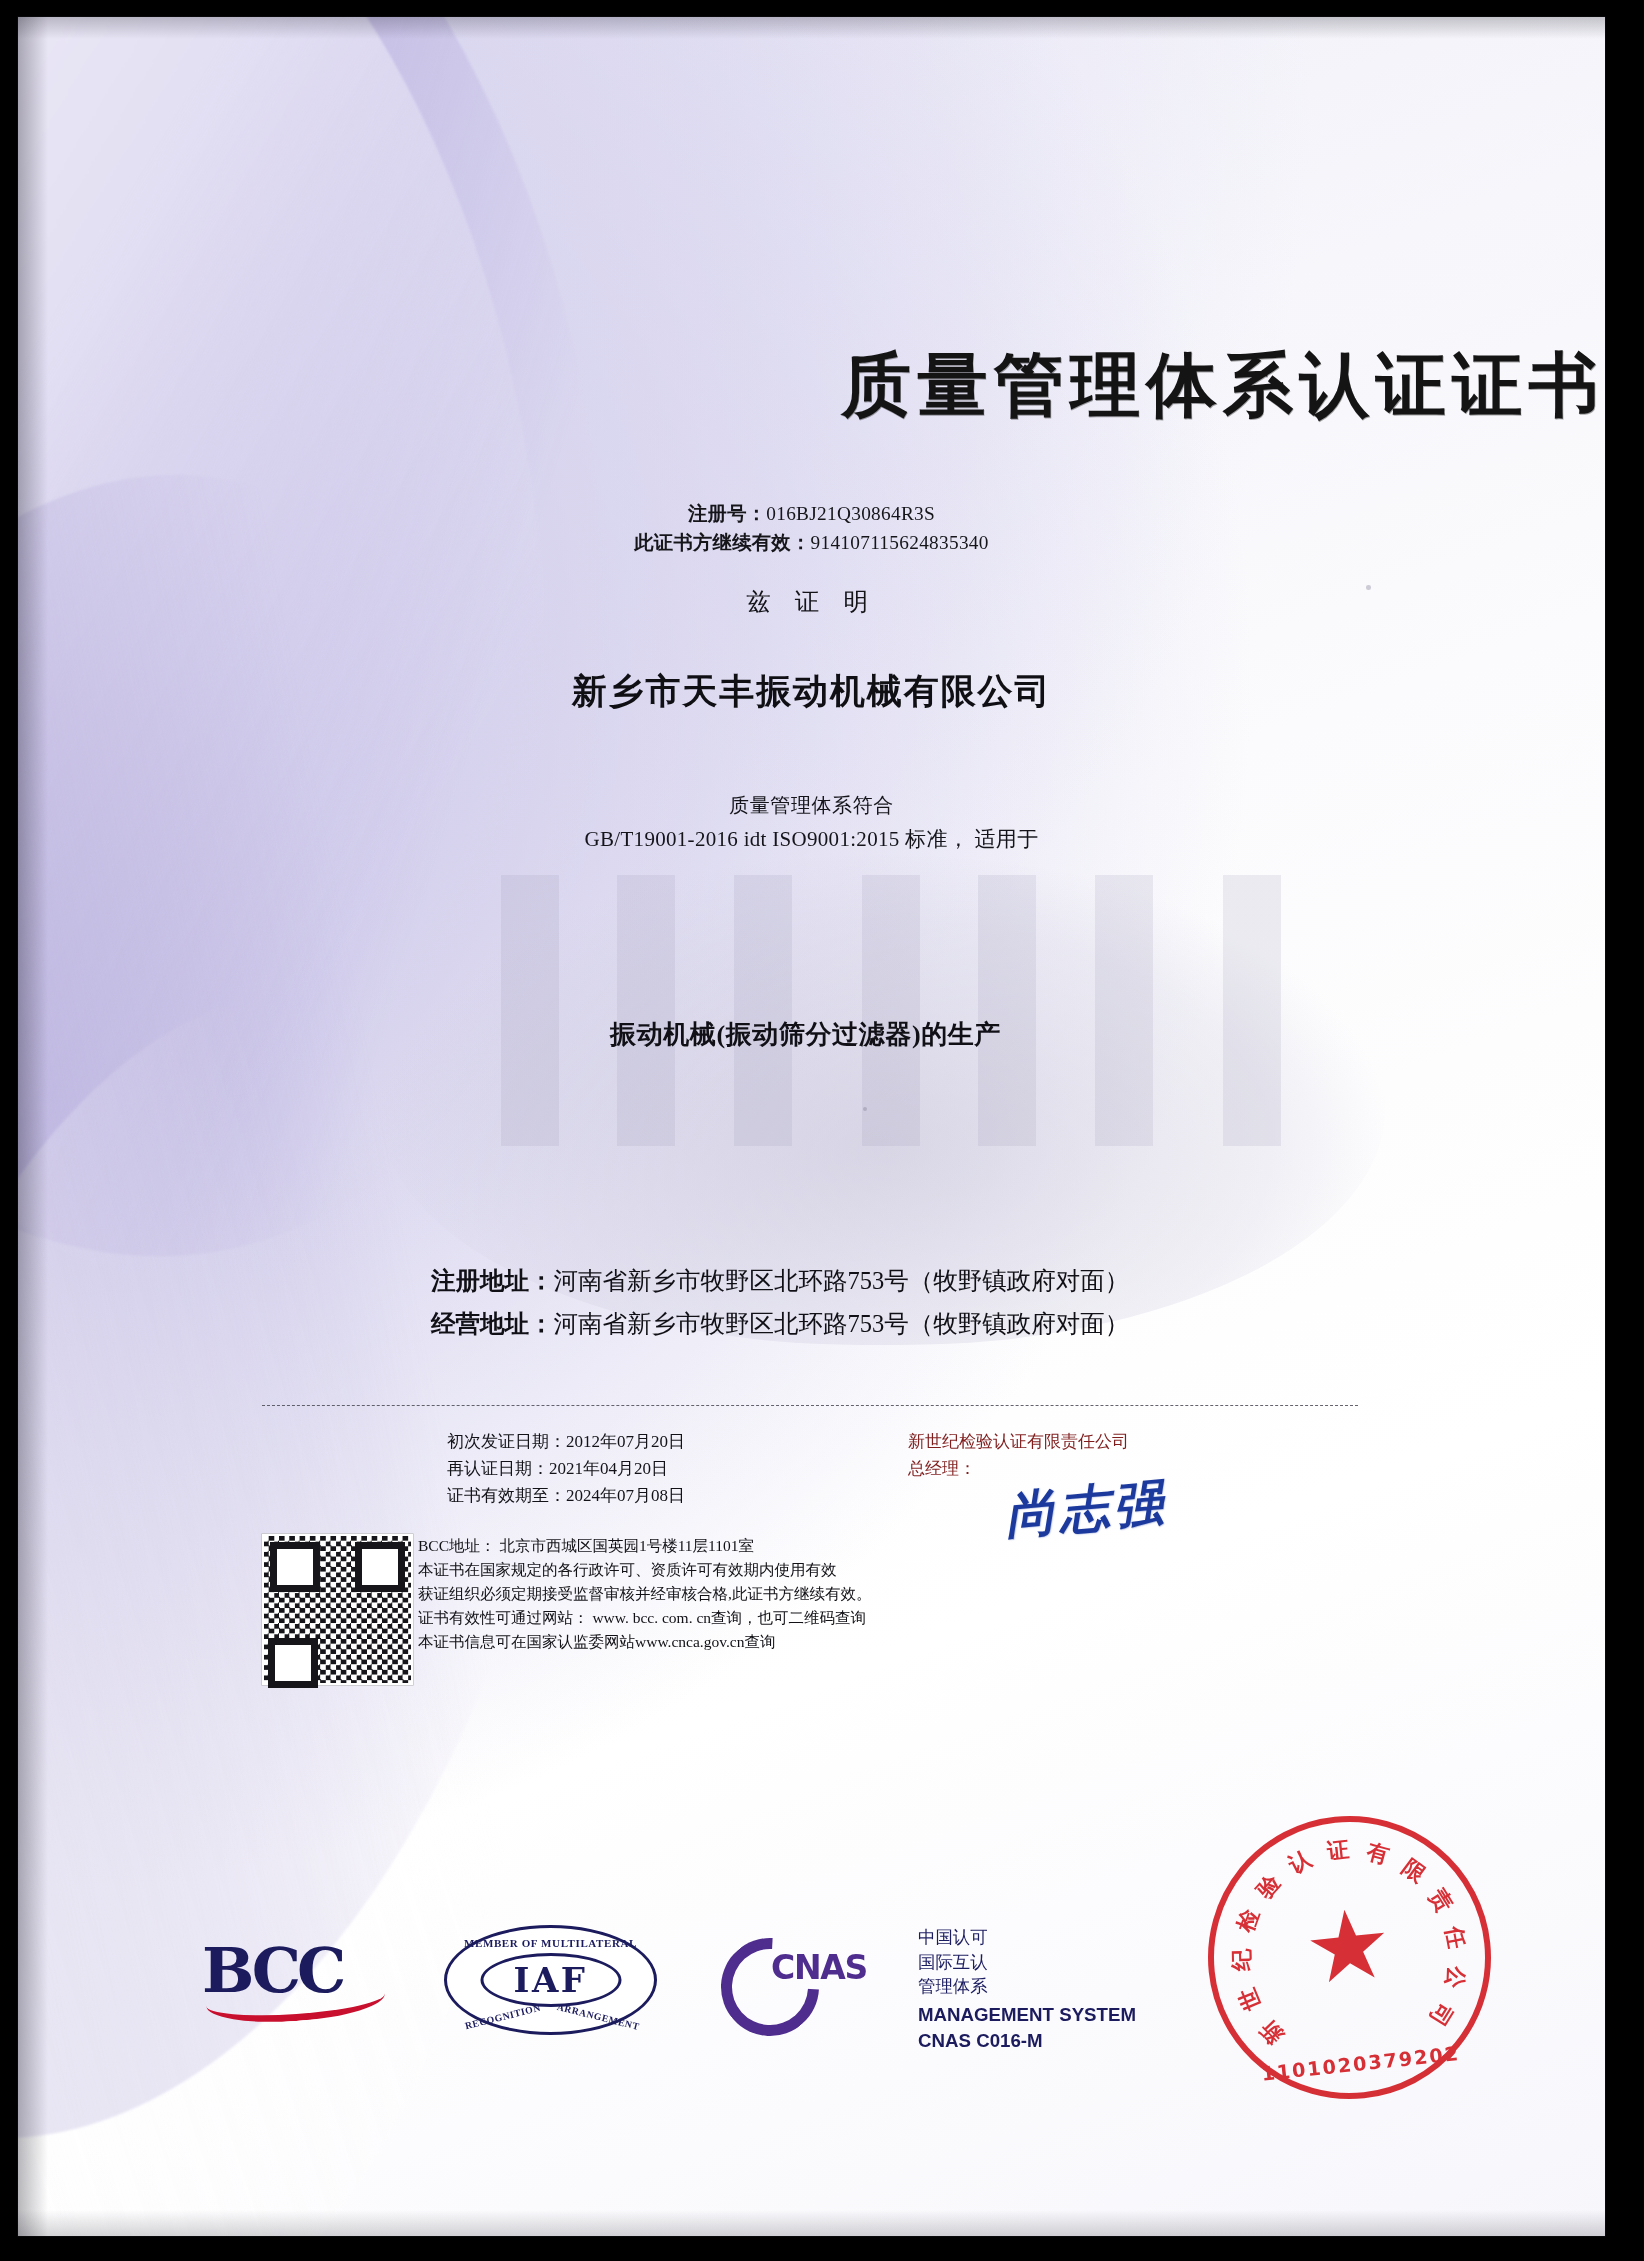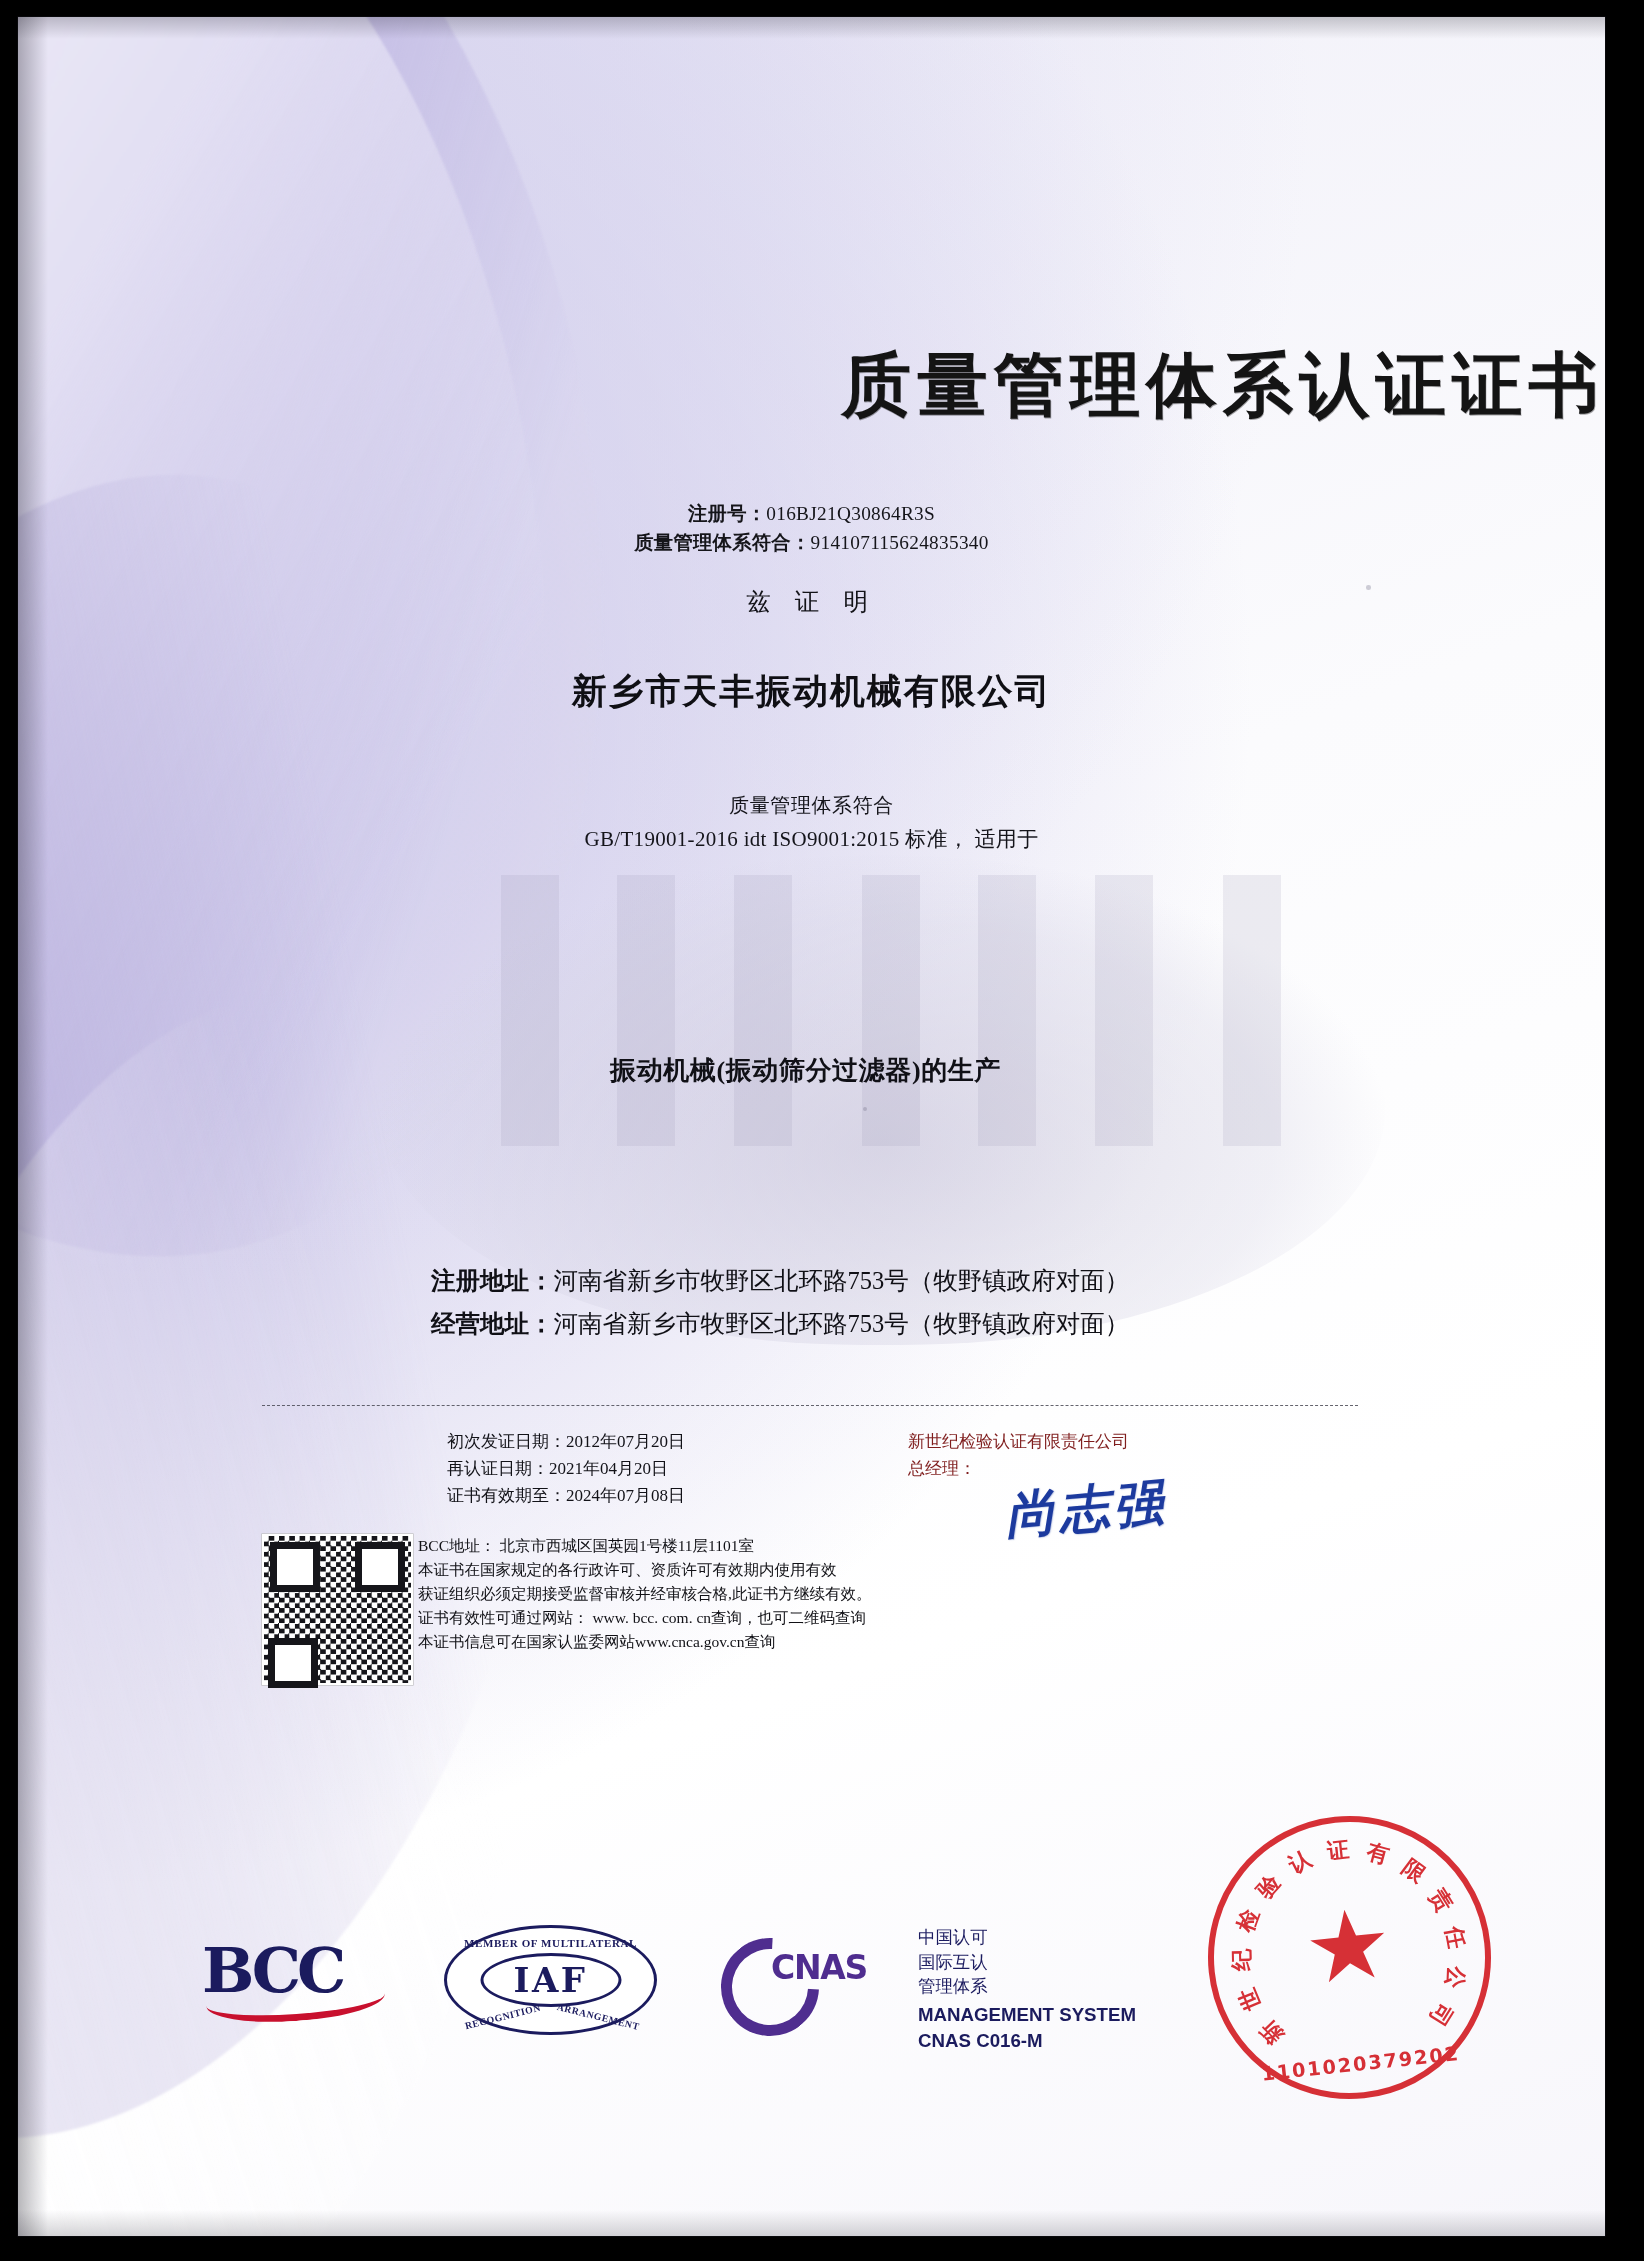--- a/index.html
+++ b/index.html
@@ -186,21 +186,20 @@
   }
   .scope {
     position: absolute;
     left: 0; right: 12px;
     top: 1000px;
     text-align: center;
     font-size: 26px;
     font-weight: 700;
     letter-spacing: 0.6px;
     color: #101016;
-    margin-top: 36px;
   }
   .addresses {
     position: absolute;
     left: 413px;
     top: 1242px;
     color: #101016;
   }
   .addr-row {
     font-size: 24.5px;
     line-height: 43px;
@@ -495,21 +494,21 @@
 
     <div class="content">
 
       <div class="cert-title">质量管理体系认证证书</div>
 
       <div class="reg-lines">
         <div class="reg-line">
           <span>注册号：</span><span class="val">016BJ21Q30864R3S</span>
         </div>
         <div class="reg-line">
-          <span>质量管理体系符合：</span><span class="val">914107115624835340</span>
+          <span>此证书方继续有效：</span><span class="val">914107115624835340</span>
         </div>
       </div>
 
       <div class="hereby">兹 证 明</div>
 
       <div class="company">新乡市天丰振动机械有限公司</div>
 
       <div class="standard-block">
         <div class="l1">质量管理体系符合</div>
         <div class="l2">GB/T19001-2016 idt ISO9001:2015 标准，  适用于</div>

